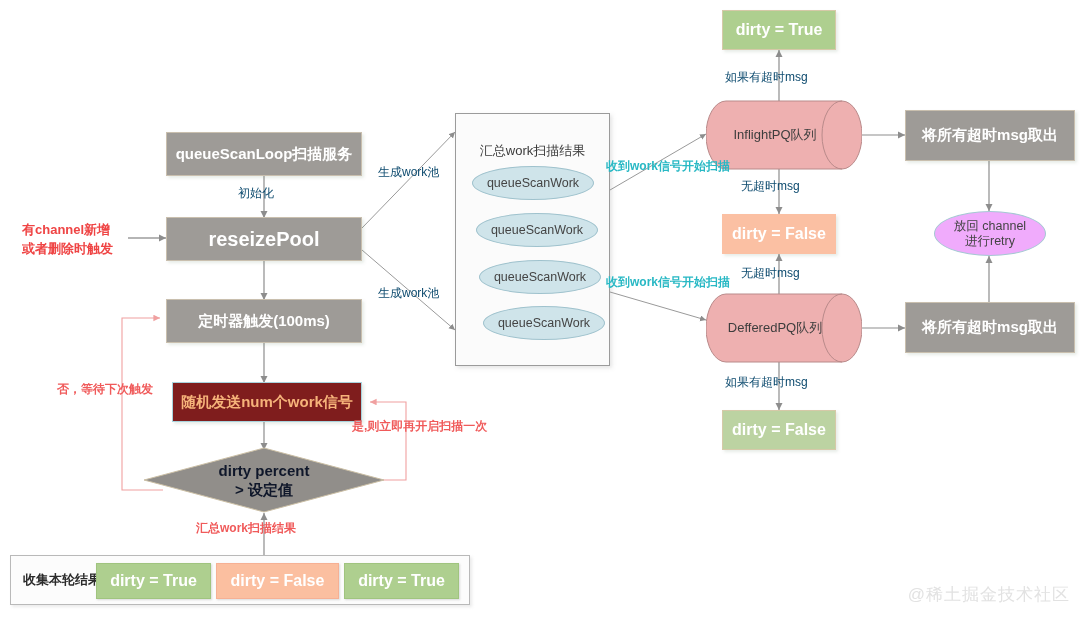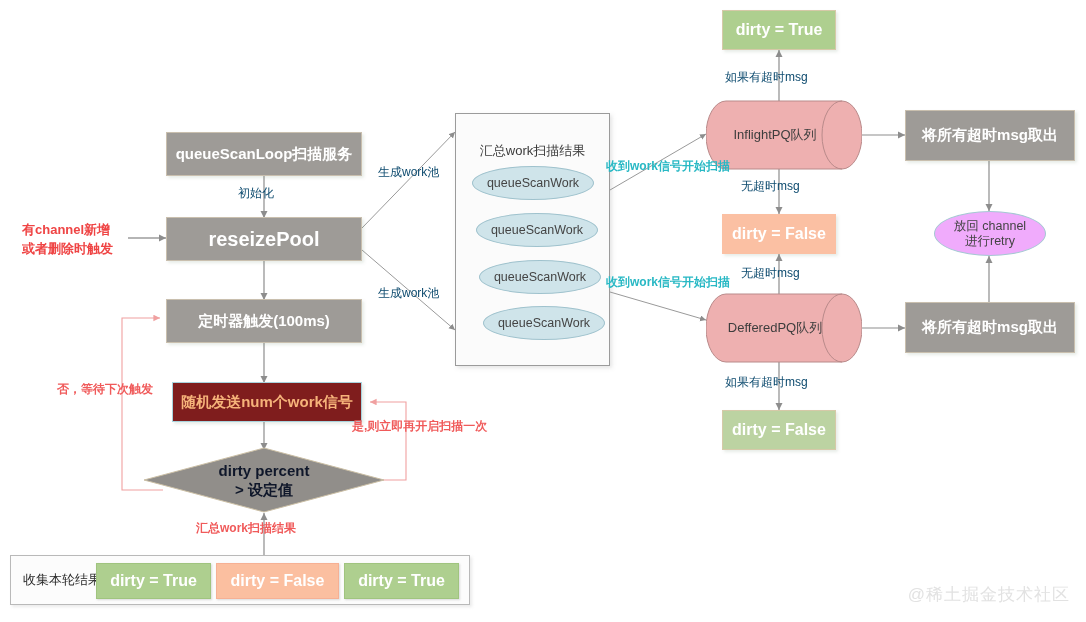--- a/index.html
+++ b/index.html
@@ -173,21 +173,21 @@
     border: 1px solid #b9b9b9;
     box-shadow: 2px 2px 3px rgba(150,150,150,0.2);
   }
   .collect-label {
     position: absolute;
     left: 12px;
     top: 50%;
     transform: translateY(-50%);
     font-size: 13px;
     color: #2b2b2b;
-    font-weight: 400;
+    font-weight: 700;
     white-space: nowrap;
   }
   .chip {
     position: absolute;
     box-sizing: border-box;
     display: flex;
     align-items: center;
     justify-content: center;
     color: #ffffff;
     font-size: 16px;

